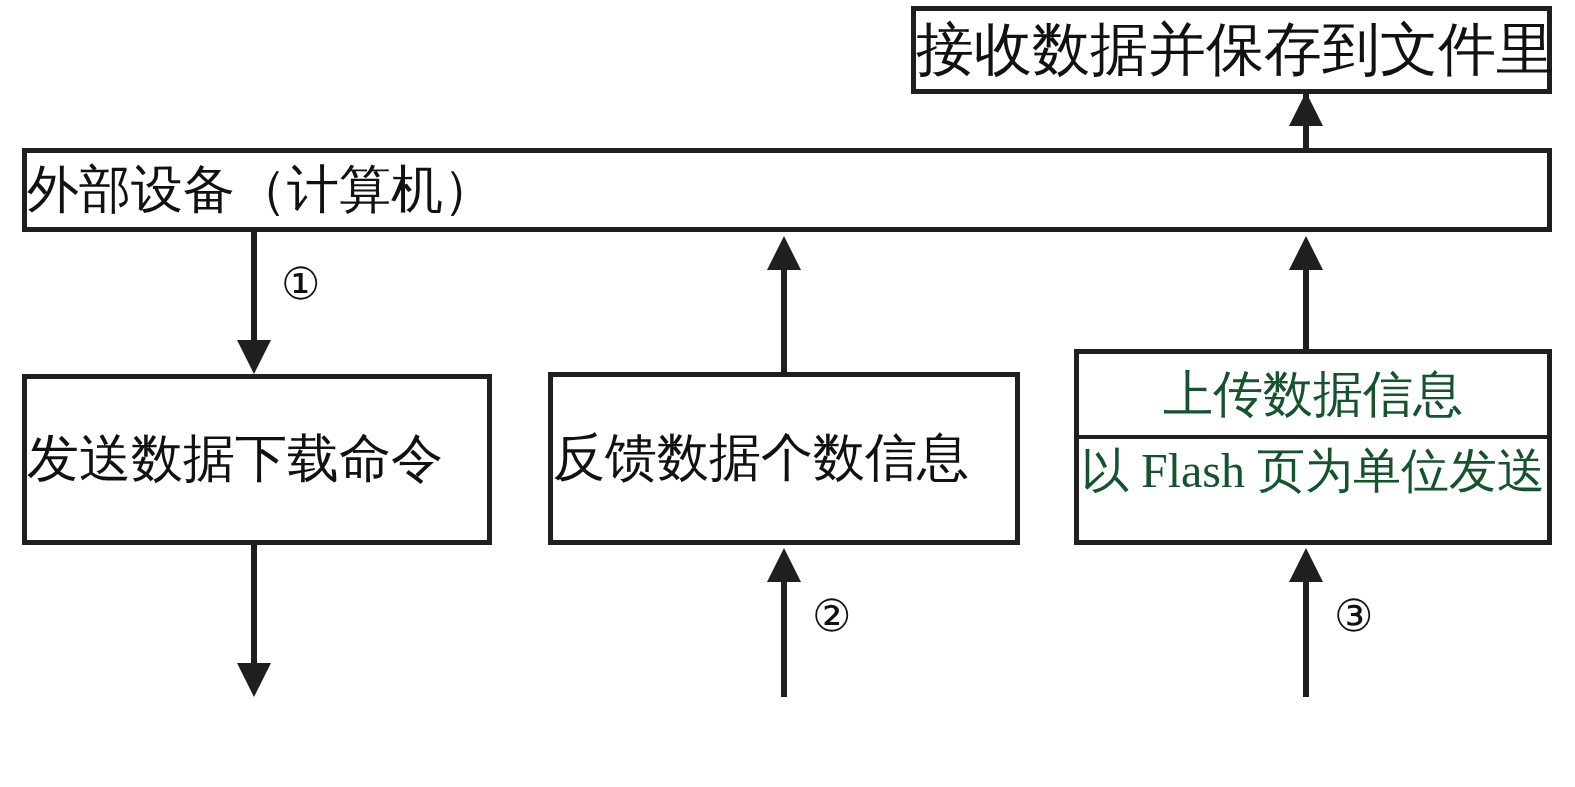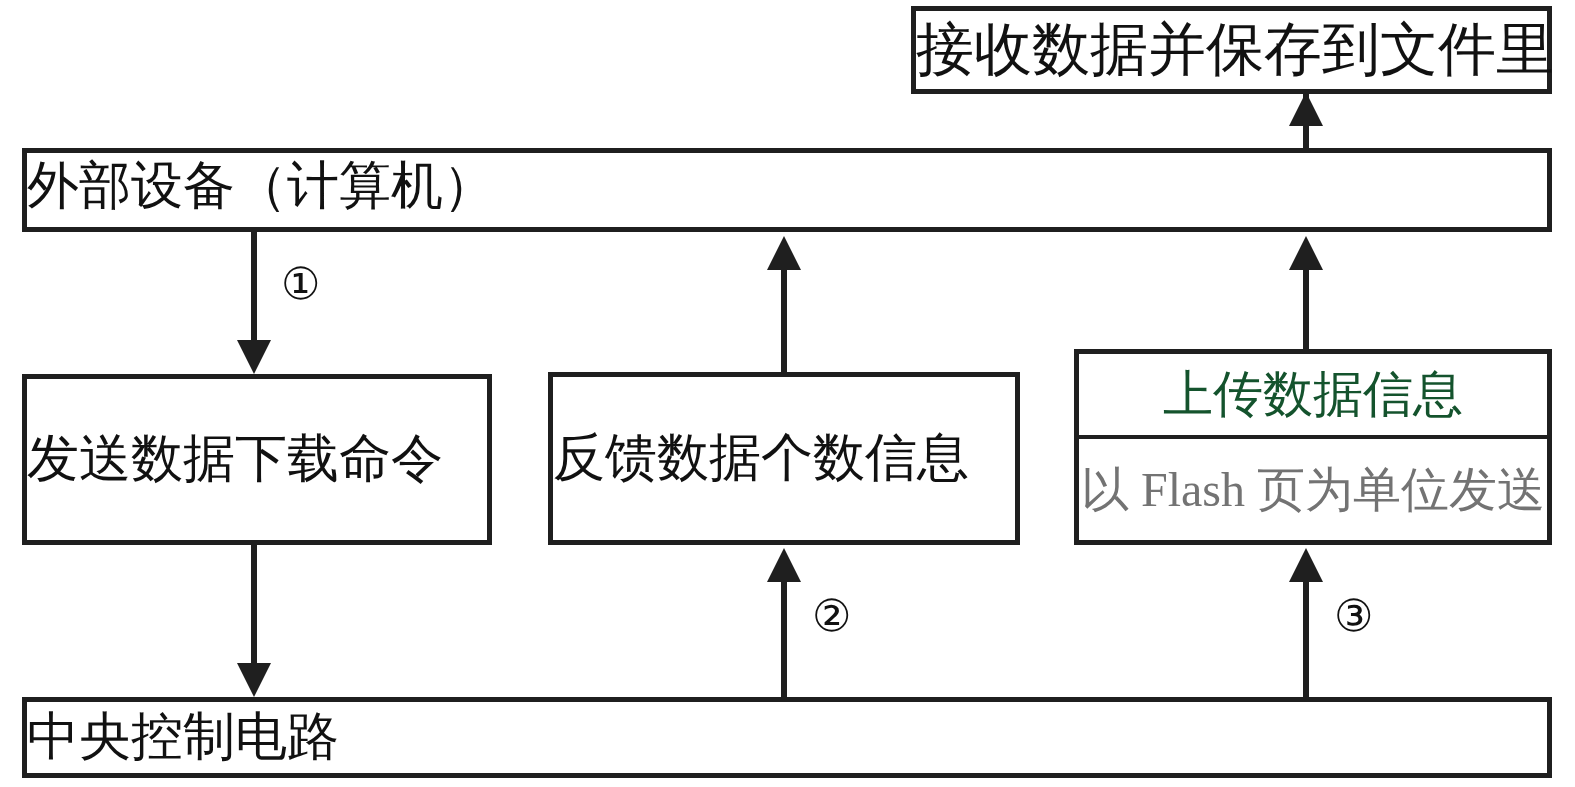--- a/index.html
+++ b/index.html
@@ -47,24 +47,24 @@
     border-bottom: 4px solid #1f1f1f;
     display: flex;
     align-items: center;
     justify-content: center;
     text-align: center;
     color: #14532d;
   }
   .split-bottom {
     flex: 1 1 auto;
     display: flex;
-    align-items: center;
+    align-items: flex-start;
     justify-content: center;
     text-align: center;
-    color: #737373;
+    color: #14532d;
   }
   .conn {
     position: absolute;
     background: #1f1f1f;
   }
   .arrowhead {
     position: absolute;
     width: 0;
     height: 0;
   }
@@ -92,21 +92,21 @@
 
 <div id="diagram">
 
   <div class="box" style="left:911px; top:6px; width:641px; height:88px; font-size:58px;">
     <span class="box-label">接收数据并保存到文件里</span>
   </div>
 
   <div class="conn" style="left:1303px; top:94px; width:6px; height:56px;"></div>
   <div class="arrowhead arrow-up" style="left:1289px; top:92px;"></div>
 
-  <div class="box" style="left:22px; top:148px; width:1530px; height:84px; font-size:52px;font-family:Liberation Mono, monospace;">
+  <div class="box" style="left:22px; top:148px; width:1530px; height:84px; font-size:52px;">
     <span class="box-label">外部设备（计算机）</span>
   </div>
 
   <div class="conn" style="left:251px; top:232px; width:6px; height:110px;"></div>
   <div class="arrowhead arrow-down" style="left:237px; top:340px;"></div>
   <div class="marker" style="left:281px; top:262px;">①</div>
 
   <div class="conn" style="left:781px; top:250px; width:6px; height:122px;"></div>
   <div class="arrowhead arrow-up" style="left:767px; top:236px;"></div>
 
@@ -134,17 +134,14 @@
   <div class="arrowhead arrow-down" style="left:237px; top:663px;"></div>
 
   <div class="conn" style="left:781px; top:570px; width:6px; height:127px;"></div>
   <div class="arrowhead arrow-up" style="left:767px; top:548px;"></div>
   <div class="marker" style="left:812px; top:594px;">②</div>
 
   <div class="conn" style="left:1303px; top:570px; width:6px; height:127px;"></div>
   <div class="arrowhead arrow-up" style="left:1289px; top:548px;"></div>
   <div class="marker" style="left:1334px; top:594px;">③</div>
 
-  <div class="box" style="left:22px; top:697px; width:1530px; height:81px; font-size:52px;">
-    <span class="box-label">中央控制电路</span>
-  </div>
 
 </div>
 
 </body></html>

